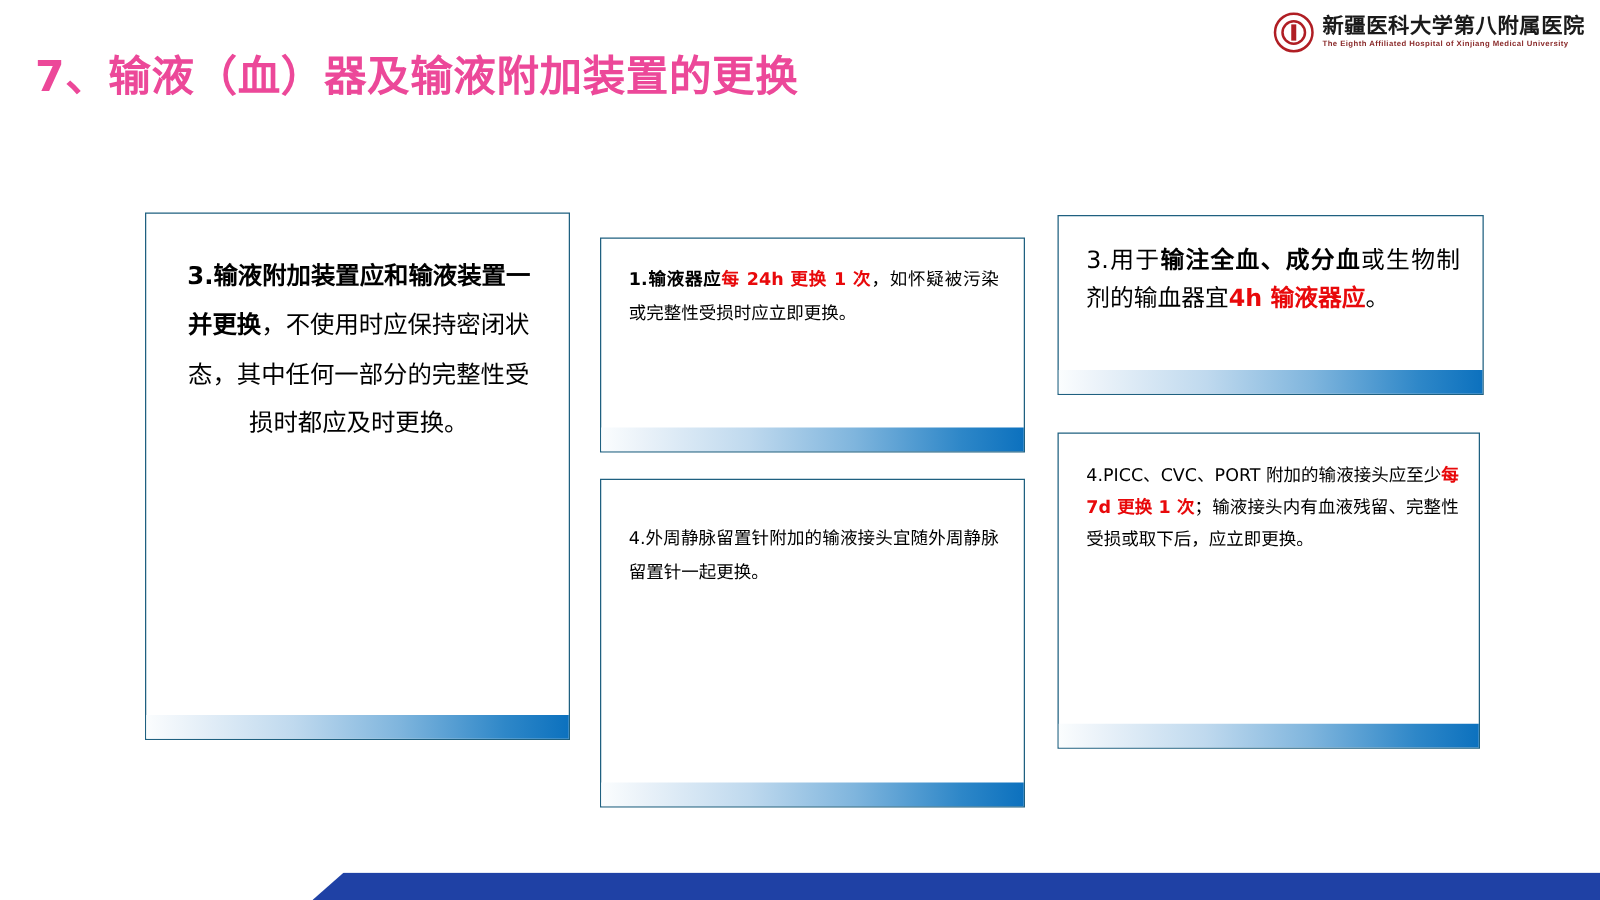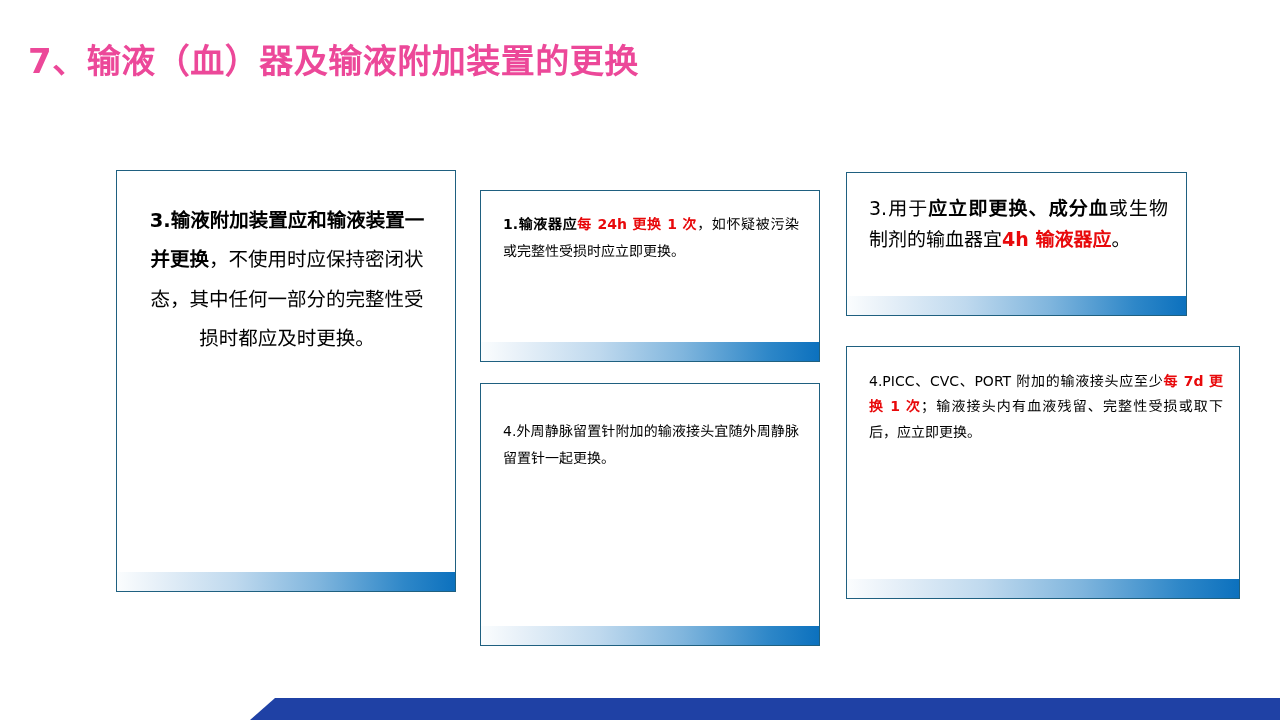--- a/index.html
+++ b/index.html
@@ -133,21 +133,21 @@
   
   .b   { font-weight: 700; }
   .r   { color: #E8090B; font-weight: 700; }
   .n   { font-weight: 400; }
 
   
   #card-3       { left: 116px;  top: 170px; width: 340px; height: 422px; }
   #card-1       { left: 480px;  top: 190px; width: 340px; height: 172px; }
   #card-4-mid   { left: 480px;  top: 383px; width: 340px; height: 263px; }
   #card-2       { left: 846px;  top: 172px; width: 341px; height: 144px; }
-  #card-4-right { left: 846px;  top: 346px; width: 394px; height: 253px; }
+  #card-4-right { left: 846px;  top: 346px; width: 338px; height: 253px; }
 
   
   #card-3 .card-body     { line-height: 2.02; padding-top: 30px; text-align: center; font-size: 19.5px; }
   #card-1 .card-body     { line-height: 1.92; padding: 20px 20px 4px 22px; }
   #card-4-mid .card-body { line-height: 1.92; padding: 34px 20px 4px 22px; }
   #card-2 .card-body     { line-height: 1.62; padding: 20px 18px 4px 22px; font-size: 19px; }
   #card-4-right .card-body { line-height: 1.82; padding: 22px 16px 4px 22px; }
 
   
   .bottom-bar {
@@ -158,40 +158,47 @@
     height: 22px;
     background: #1F41A5;
     clip-path: polygon(275px 0, 1280px 0, 1280px 22px, 250px 22px);
   }
 </style>
 </head>
 <body>
 
 <div class="slide">
 
+  <div class="logo-block">
+    <div class="logo-emblem"></div>
+    <div class="logo-text">
+      <div class="logo-cn">新疆医科大学第八附属医院</div>
+      <div class="logo-en">The Eighth Affiliated Hospital of Xinjiang Medical University</div>
+    </div>
+  </div>
 
   <div class="slide-title">7、输液（血）器及输液附加装置的更换</div>
 
   <div class="card" id="card-3">
     <div class="card-body"><span class="b">3.输液附加装置应和输液装置一并更换</span><span class="n">，不使用时应保持密闭状态，其中任何一部分的完整性受损时都应及时更换。</span></div>
     <div class="card-accent"></div>
   </div>
 
   <div class="card" id="card-1">
     <div class="card-body"><span class="b">1.输液器应</span><span class="r">每 24h 更换 1 次</span><span class="n">，如怀疑被污染或完整性受损时应立即更换。</span></div>
     <div class="card-accent"></div>
   </div>
 
   <div class="card" id="card-4-mid">
     <div class="card-body"><span class="n">4.外周静脉留置针附加的输液接头宜随外周静脉留置针一起更换。</span></div>
     <div class="card-accent"></div>
   </div>
 
   <div class="card" id="card-2">
-    <div class="card-body"><span class="n">3.用于</span><span class="b">应立即更换、成分血</span><span class="n">或生物制剂的输血器宜</span><span class="r">4h 输液器应</span><span class="n">。</span></div>
+    <div class="card-body"><span class="n">3.用于</span><span class="b">输注全血、成分血</span><span class="n">或生物制剂的输血器宜</span><span class="r">4h 输液器应</span><span class="n">。</span></div>
     <div class="card-accent"></div>
   </div>
 
   <div class="card" id="card-4-right">
     <div class="card-body"><span class="n">4.PICC、CVC、PORT 附加的输液接头应至少</span><span class="r">每 7d 更换 1 次</span><span class="n">；输液接头内有血液残留、完整性受损或取下后，应立即更换。</span></div>
     <div class="card-accent"></div>
   </div>
 
   <div class="bottom-bar"></div>
 

